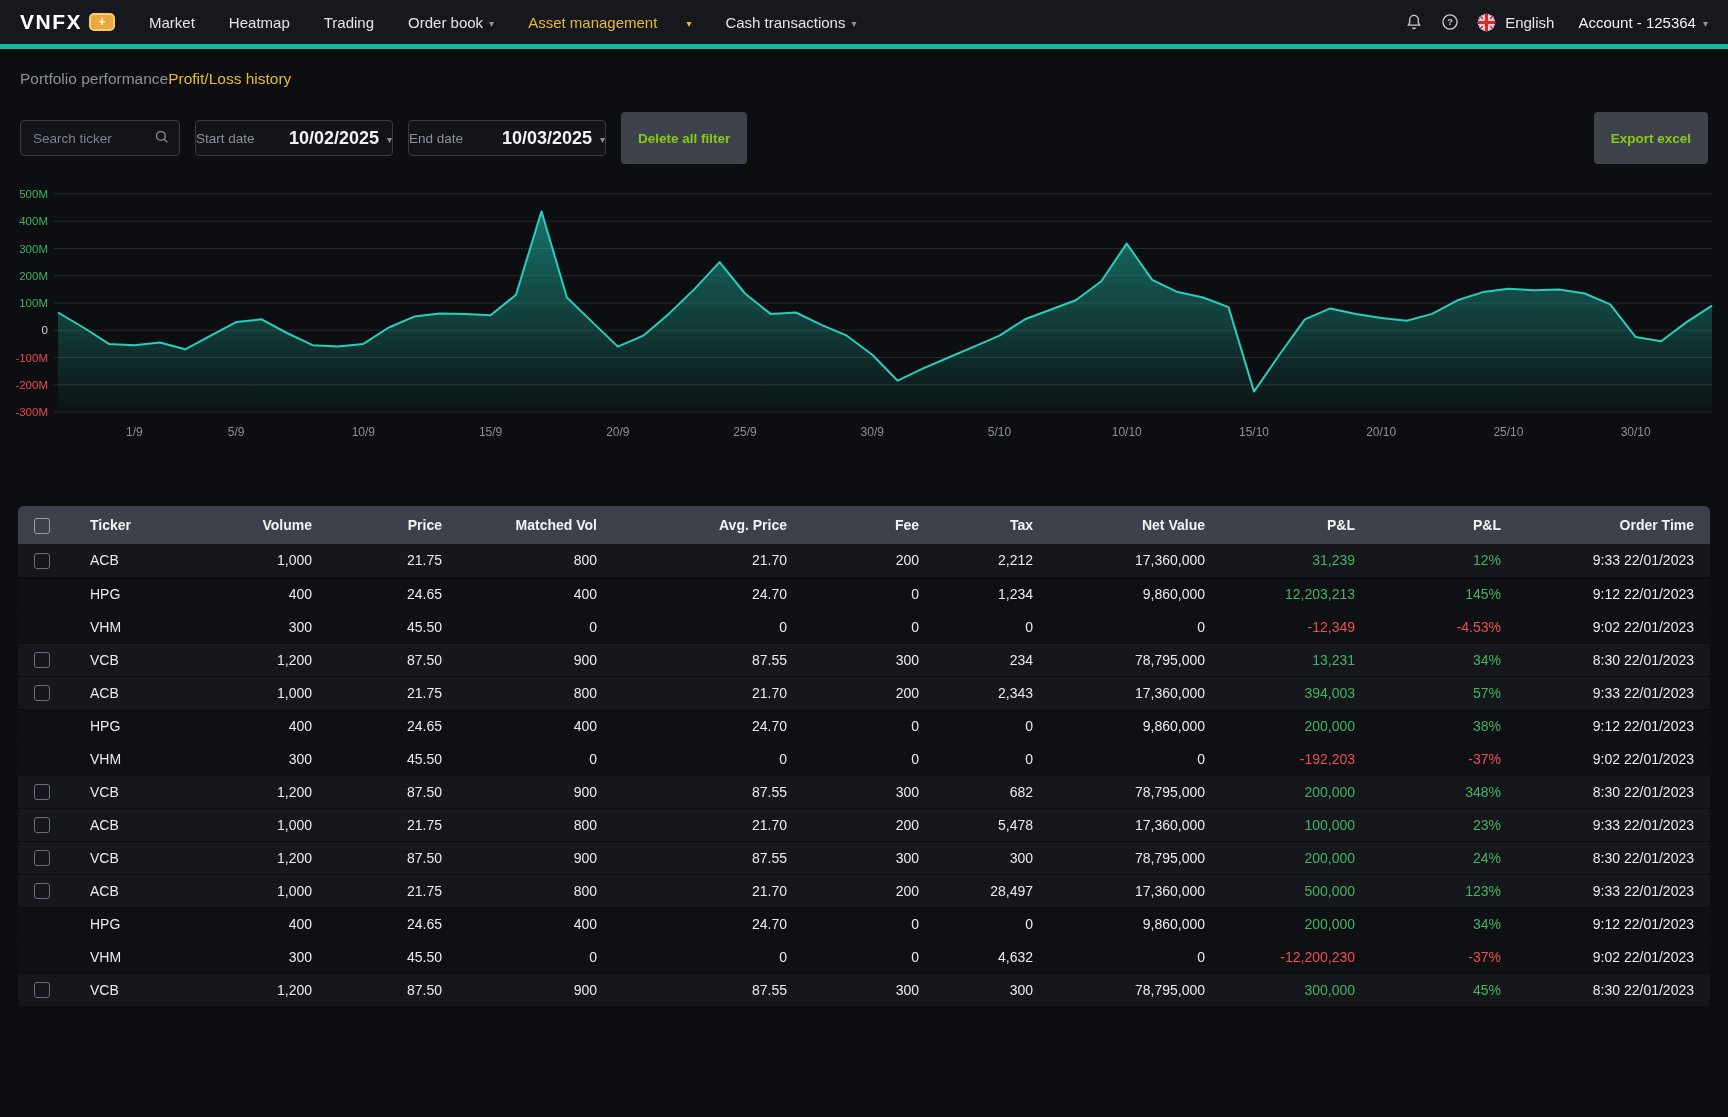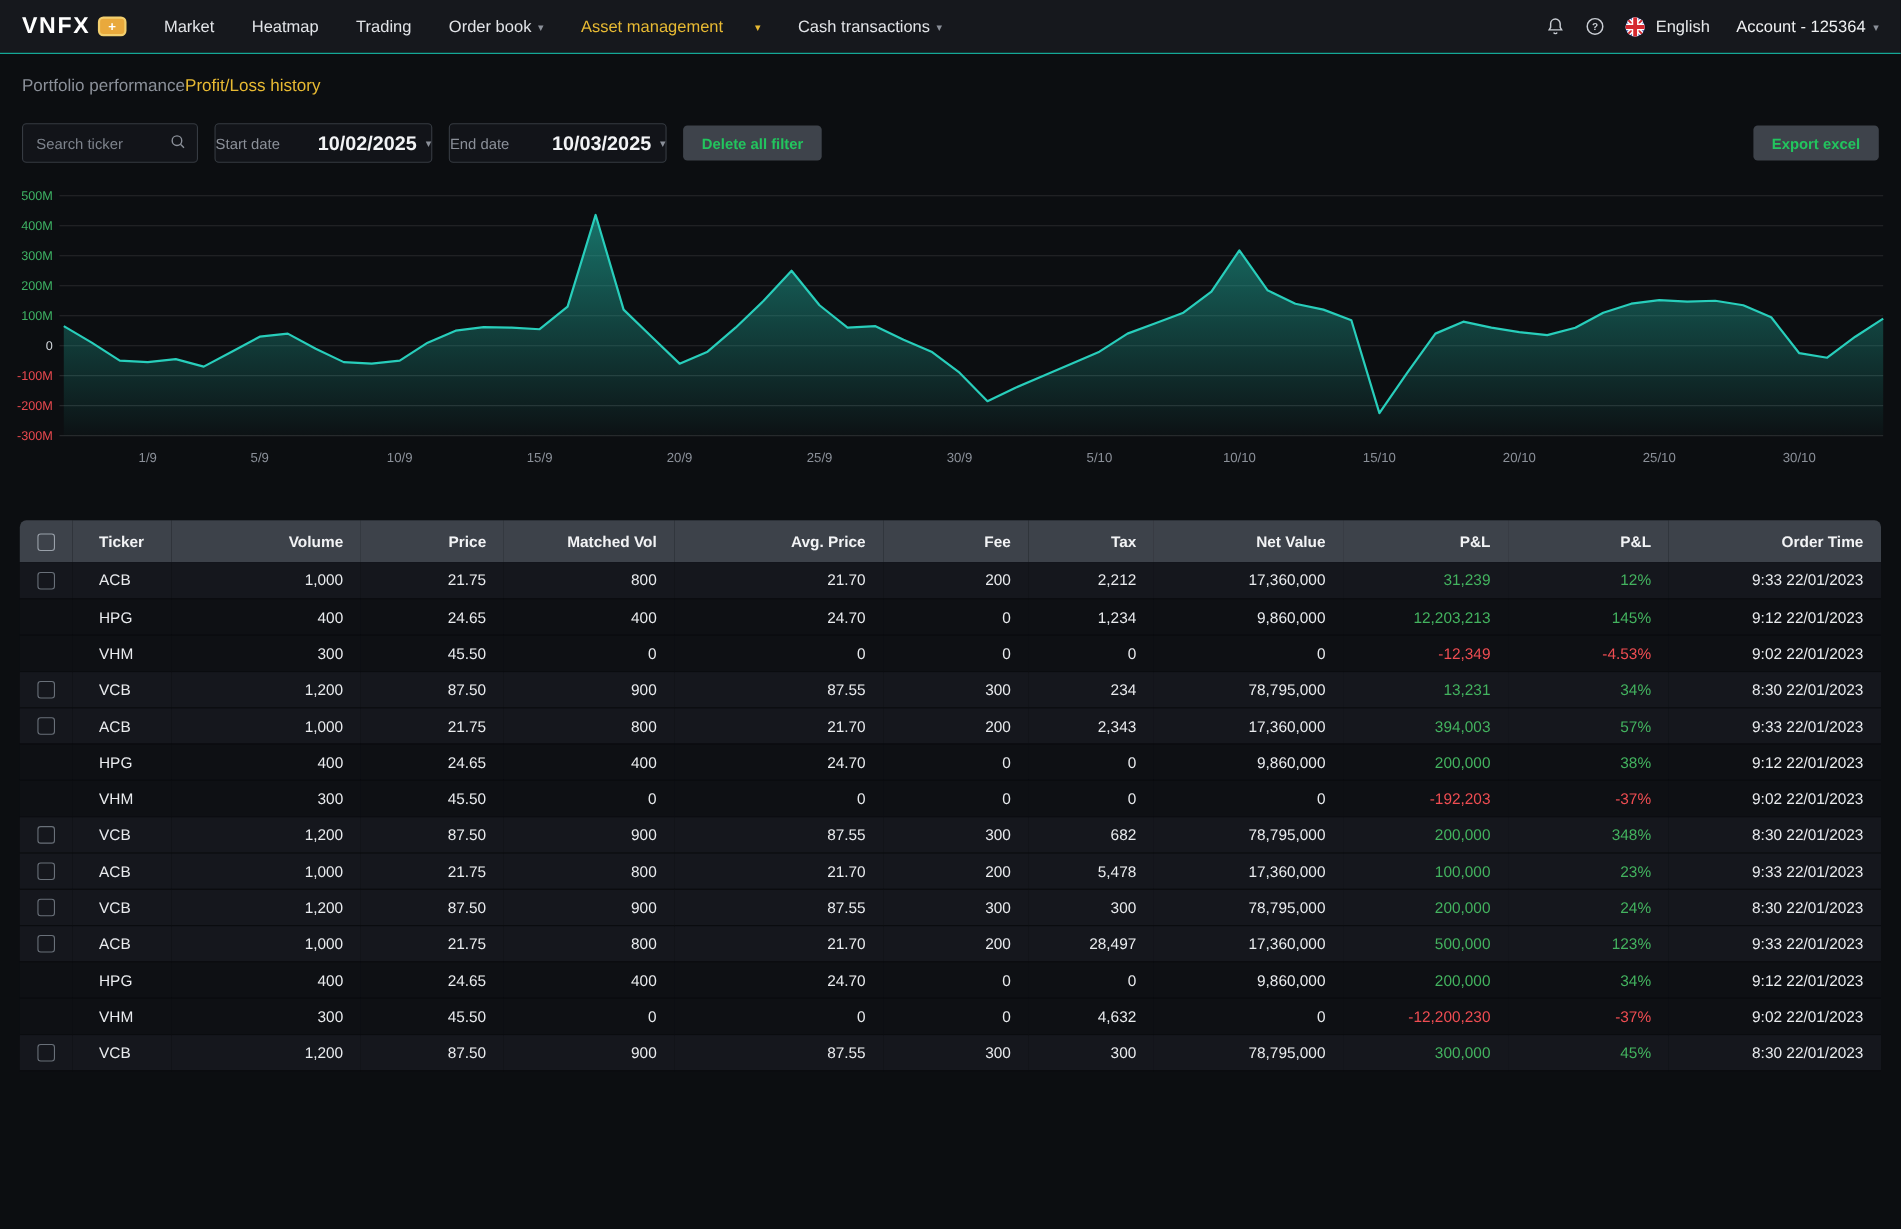--- a/index.html
+++ b/index.html
@@ -13,21 +13,21 @@
   :root{
     --accent: #e8ba33;
     --green: #43b35f;
     --red: #ef4d52;
     --teal: #28cebb;
     --panel-border: #363b42;
     --muted: #8b9099;
   }
   
   .navbar{
-    height:49px; background:#16181d; border-bottom:1px solid #14b8a6;
+    height:49px; background:#16181d; border-bottom:5px solid #14b8a6;
     display:flex; align-items:center; padding:0 20px;
   }
   .logo{ display:flex; align-items:center; gap:7px; margin-right:34px; cursor:pointer; }
   .logo-text{ font-size:21px; font-weight:bold; letter-spacing:1.5px; color:#ffffff; }
   .logo-badge{
     width:26px; height:18px; background:#e9a93c; border:2px solid #f3cf6e; border-radius:5px;
     color:#fff; font-weight:bold; font-size:12px; line-height:14px; text-align:center;
   }
   .nav-items{ display:flex; align-items:center; gap:34px; }
   .nav-item{ display:flex; align-items:center; gap:6px; font-size:15px; color:#e2e4e8; cursor:pointer; white-space:nowrap;text-align:center; }
@@ -55,35 +55,35 @@
   }
   .search-box input::placeholder{ color:#7d838c; }
   .search-icon{ position:absolute; right:9px; top:8px; }
   .date-box{
     height:36px; width:198px; background:#121419; border:1px solid var(--panel-border);
     border-radius:4px; display:flex; align-items:center; gap:8px; padding:0 0; cursor:pointer;
   }
   .date-label{ font-size:13.5px; color:var(--muted); flex:1; }
   .date-value{ font-size:18px; font-weight:bold; color:#f2f3f5; }
   .btn{
-    height:32px; padding:0 17px; background:#3e434b; border:none; border-radius:4px;
-    color:#22c55e; font-size:13.5px; font-weight:bold; cursor:pointer;
+    height:52px; padding:0 17px; background:#3e434b; border:none; border-radius:4px;
+    color:#84cc16; font-size:13.5px; font-weight:bold; cursor:pointer;
     font-family:"Liberation Sans",sans-serif;
   }
   .btn-export{ margin-left:auto; }
   
   .chart-wrap{ margin-top:14px; }
   .ylab{ font-size:11.5px; fill:#c6cad0; }
   .ylab.pos{ fill:#3eb264; }
   .ylab.neg{ fill:#e8494f; }
   .ylab.zero{ fill:#d2d6db; }
   .xlab{ font-size:12px; fill:var(--muted); }
   .gridline{ stroke:rgba(255,255,255,0.11); stroke-width:1; }
   
-  .table-wrap{ margin:38px 18px 0; }
+  .table-wrap{ margin:56px 18px 0; }
   table{ width:100%; border-collapse:collapse; table-layout:fixed; font-size:14px; }
   thead th{
     background:#3d424a; height:38px; font-weight:bold; color:#f2f3f5;
     text-align:right; padding-right:16px; white-space:nowrap;
   }
   thead th:first-child{ border-top-left-radius:6px; text-align:left; padding:0 0 0 16px; }
   thead th:last-child{ border-top-right-radius:6px; }
   thead th.left{ text-align:left; padding-left:24px; padding-right:0; }
   tbody td{ height:33px; text-align:right; padding-right:16px; color:#e9ebee; white-space:nowrap; }
   tbody td.left{ text-align:left; padding-left:24px; padding-right:0; }

